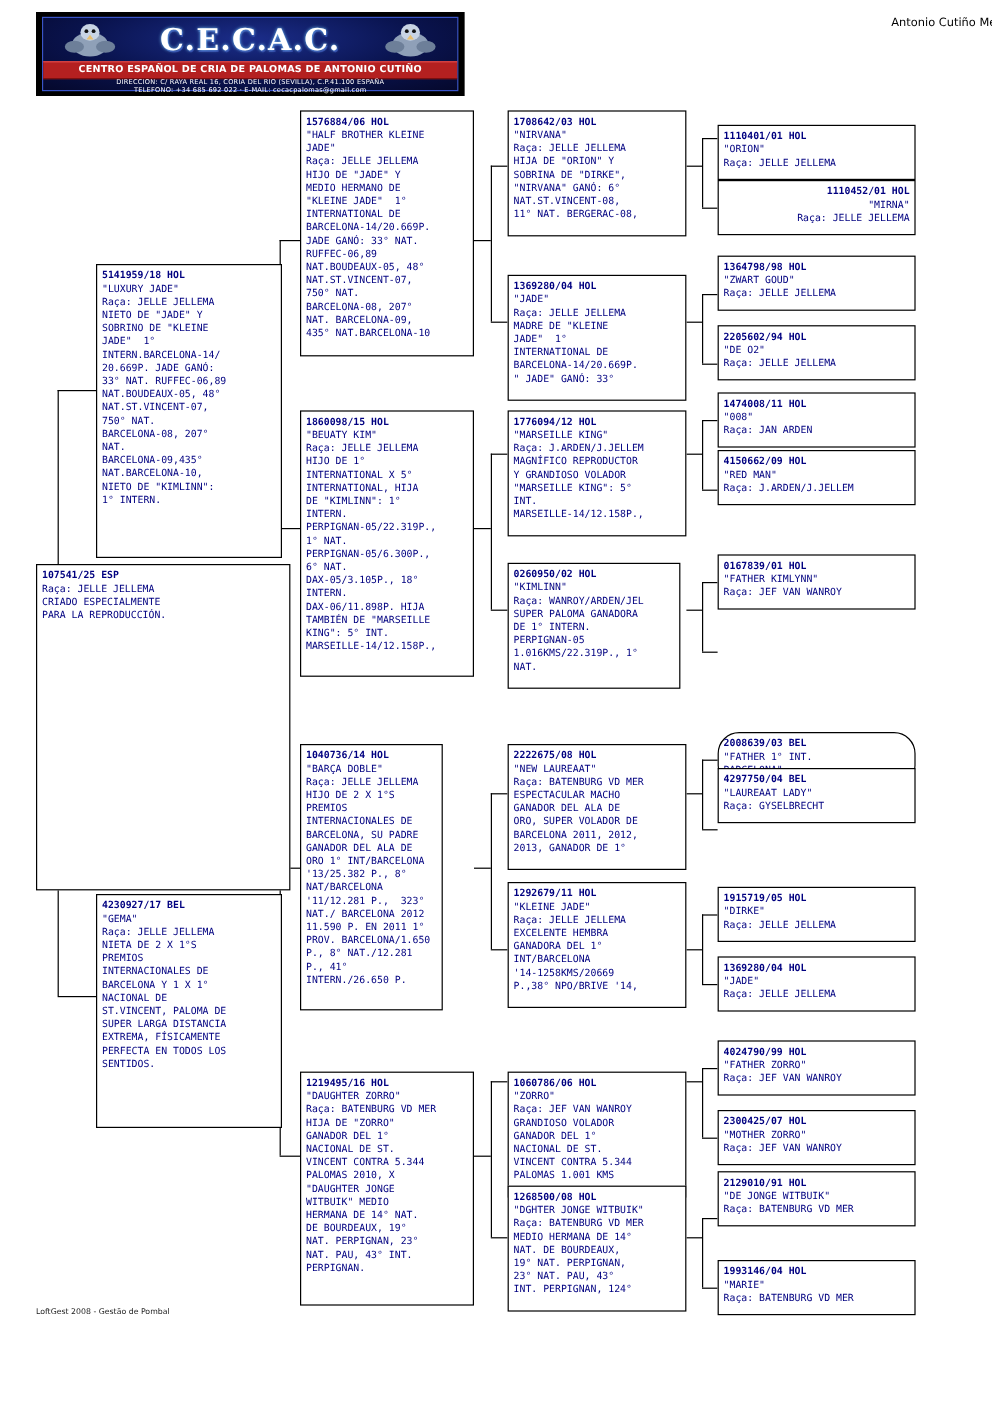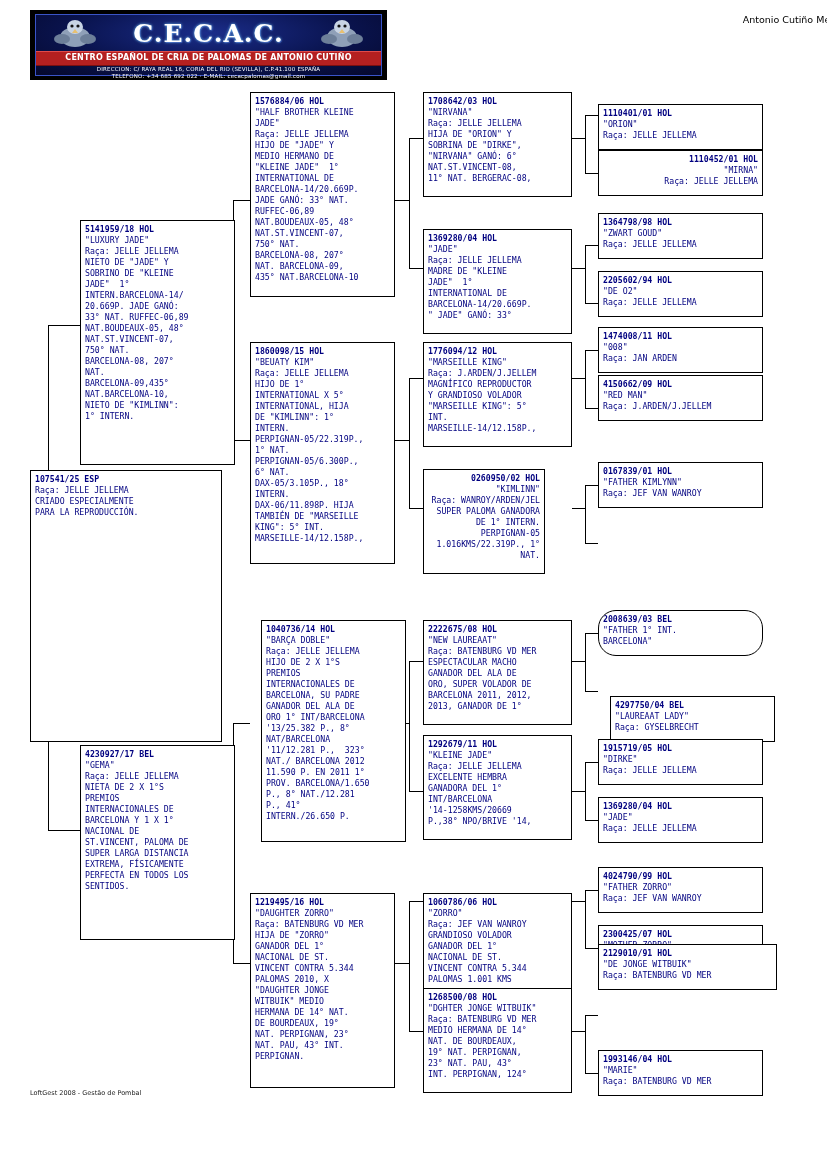--- a/index.html
+++ b/index.html
@@ -256,21 +256,21 @@
   <div class="ln v" style="left:585px; top:890px; height:58px;"></div>
   <div class="ln h" style="left:585px; top:890px; width:13px;"></div>
   <div class="ln h" style="left:585px; top:948px; width:13px;"></div>
   <div class="ln h" style="left:572px; top:901px; width:13px;"></div>
 
   <div class="ln v" style="left:585px; top:1015px; height:58px;"></div>
   <div class="ln h" style="left:585px; top:1015px; width:13px;"></div>
   <div class="ln h" style="left:585px; top:1073px; width:13px;"></div>
   <div class="ln h" style="left:572px; top:1031px; width:13px;"></div>
 
-  <div class="box" style="left:30px; top:470px; width:192px; height:272px;">
+  <div class="box" style="left:30px; top:470px; width:212px; height:272px;">
     <span class="ring">107541/25 ESP</span>
     <span class="body">Raça: JELLE JELLEMA
 CRIADO ESPECIALMENTE
 PARA LA REPRODUCCIÓN.</span>
   </div>
 
   <div class="box" style="left:80px; top:220px; width:155px; height:245px;">
     <span class="ring">5141959/18 HOL</span>
     <span class="body">"LUXURY JADE"
 Raça: JELLE JELLEMA
@@ -341,21 +341,21 @@
 PERPIGNAN-05/6.300P.,
 6° NAT.
 DAX-05/3.105P., 18°
 INTERN.
 DAX-06/11.898P. HIJA
 TAMBIÉN DE "MARSEILLE
 KING": 5° INT.
 MARSEILLE-14/12.158P.,</span>
   </div>
 
-  <div class="box" style="left:261px; top:620px; width:145px; height:222px;">
+  <div class="box" style="left:250px; top:620px; width:119px; height:222px;">
     <span class="ring">1040736/14 HOL</span>
     <span class="body">"BARÇA DOBLE"
 Raça: JELLE JELLEMA
 HIJO DE 2 X 1°S
 PREMIOS
 INTERNACIONALES DE
 BARCELONA, SU PADRE
 GANADOR DEL ALA DE
 ORO 1° INT/BARCELONA
 '13/25.382 P., 8°
@@ -413,21 +413,21 @@
     <span class="ring">1776094/12 HOL</span>
     <span class="body">"MARSEILLE KING"
 Raça: J.ARDEN/J.JELLEM
 MAGNÍFICO REPRODUCTOR
 Y GRANDIOSO VOLADOR
 "MARSEILLE KING": 5°
 INT.
 MARSEILLE-14/12.158P.,</span>
   </div>
 
-  <div class="box" style="left:423px; top:469px; width:122px; height:105px;text-align:right;">
+  <div class="box" style="left:423px; top:469px; width:144px; height:105px;">
     <span class="ring">0260950/02 HOL</span>
     <span class="body">"KIMLINN"
 Raça: WANROY/ARDEN/JEL
 SUPER PALOMA GANADORA
 DE 1° INTERN.
 PERPIGNAN-05
 1.016KMS/22.319P., 1°
 NAT.</span>
   </div>
 
@@ -508,21 +508,21 @@
   <div class="box" style="left:598px; top:462px; width:165px; height:46px;">
     <span class="ring">0167839/01 HOL</span>
     <span class="body">"FATHER KIMLYNN"
 Raça: JEF VAN WANROY</span>
   </div>
   <div class="box" style="left:598px; top:610px; width:165px; height:46px;border-radius:18px;">
     <span class="ring">2008639/03 BEL</span>
     <span class="body">"FATHER 1° INT.
 BARCELONA"</span>
   </div>
-  <div class="box" style="left:598px; top:696px; width:165px; height:46px;margin-left:12px;">
+  <div class="box" style="left:598px; top:640px; width:165px; height:46px;">
     <span class="ring">4297750/04 BEL</span>
     <span class="body">"LAUREAAT LADY"
 Raça: GYSELBRECHT</span>
   </div>
   <div class="box" style="left:598px; top:739px; width:165px; height:46px;">
     <span class="ring">1915719/05 HOL</span>
     <span class="body">"DIRKE"
 Raça: JELLE JELLEMA</span>
   </div>
   <div class="box" style="left:598px; top:797px; width:165px; height:46px;">
@@ -533,21 +533,21 @@
   <div class="box" style="left:598px; top:867px; width:165px; height:46px;">
     <span class="ring">4024790/99 HOL</span>
     <span class="body">"FATHER ZORRO"
 Raça: JEF VAN WANROY</span>
   </div>
   <div class="box" style="left:598px; top:925px; width:165px; height:46px;">
     <span class="ring">2300425/07 HOL</span>
     <span class="body">"MOTHER ZORRO"
 Raça: JEF VAN WANROY</span>
   </div>
-  <div class="box" style="left:598px; top:944px; width:179px; height:46px;">
+  <div class="box" style="left:598px; top:976px; width:165px; height:46px;">
     <span class="ring">2129010/91 HOL</span>
     <span class="body">"DE JONGE WITBUIK"
 Raça: BATENBURG VD MER</span>
   </div>
   <div class="box" style="left:598px; top:1050px; width:165px; height:46px;">
     <span class="ring">1993146/04 HOL</span>
     <span class="body">"MARIE"
 Raça: BATENBURG VD MER</span>
   </div>
 

